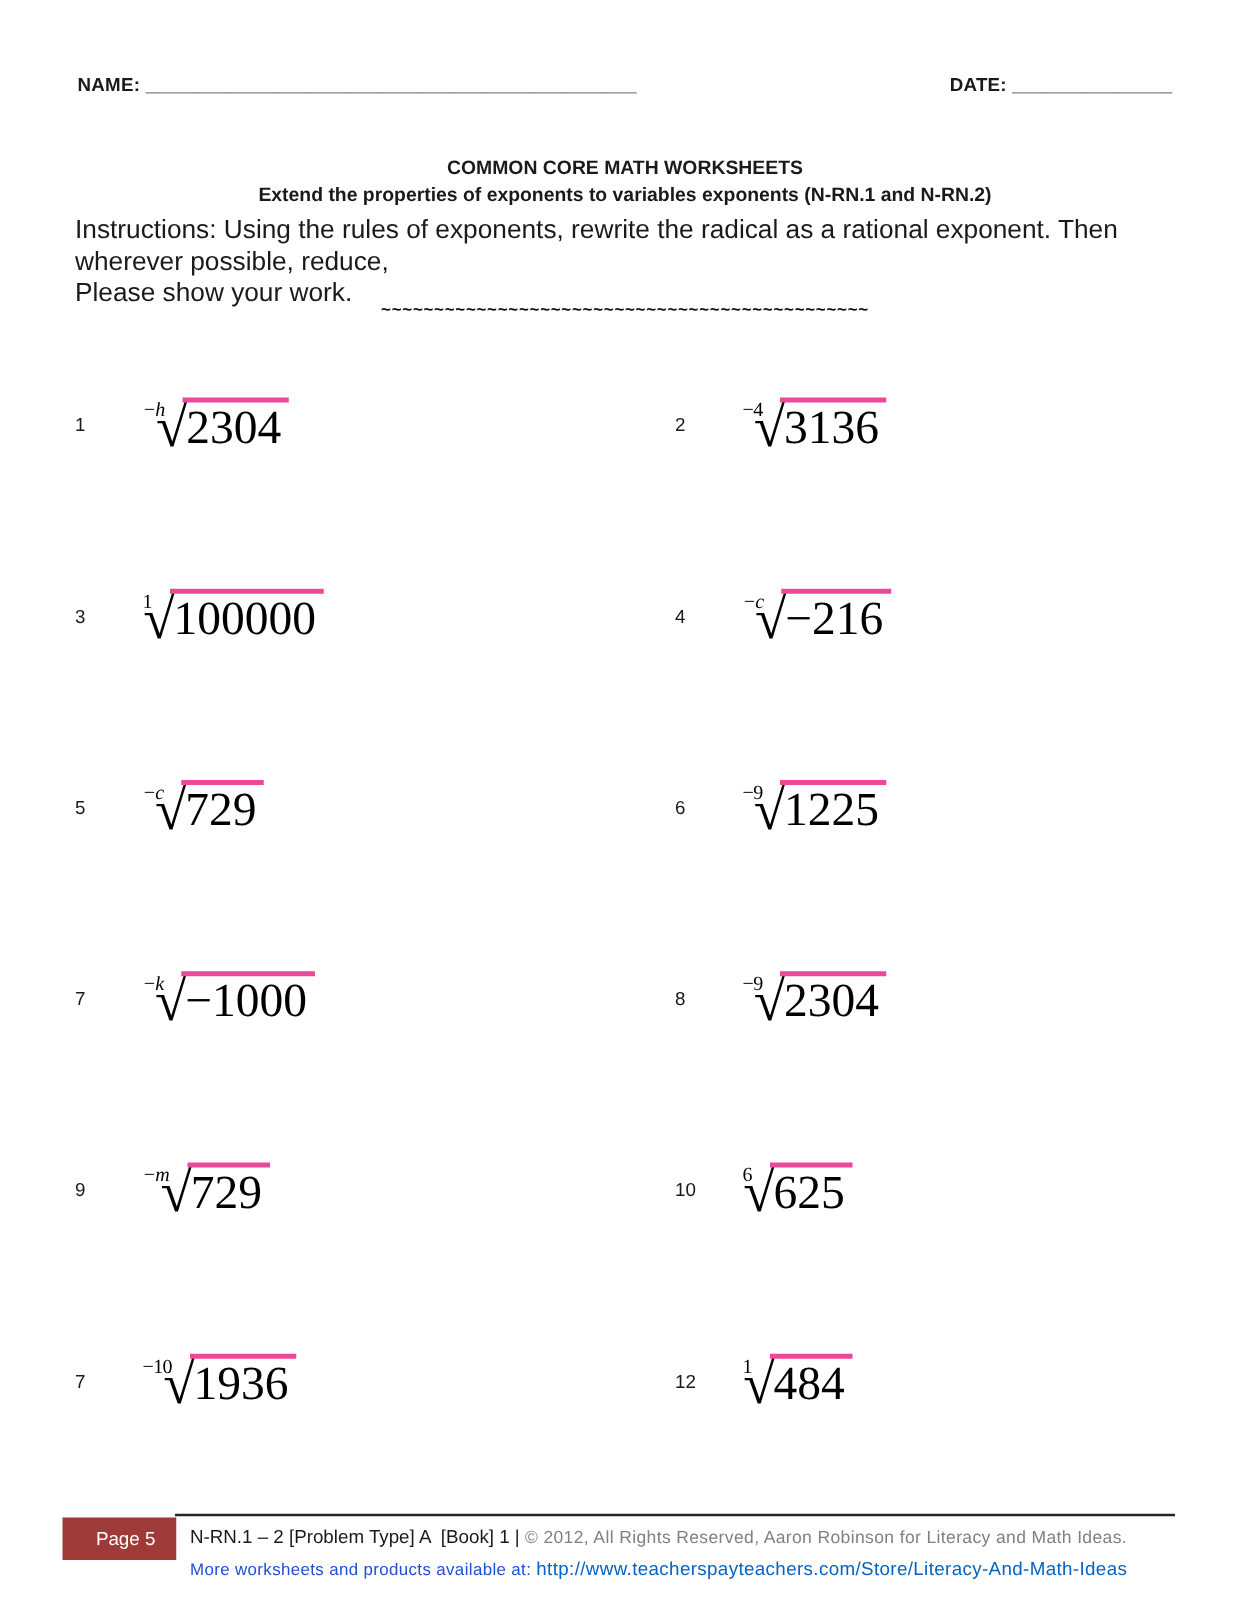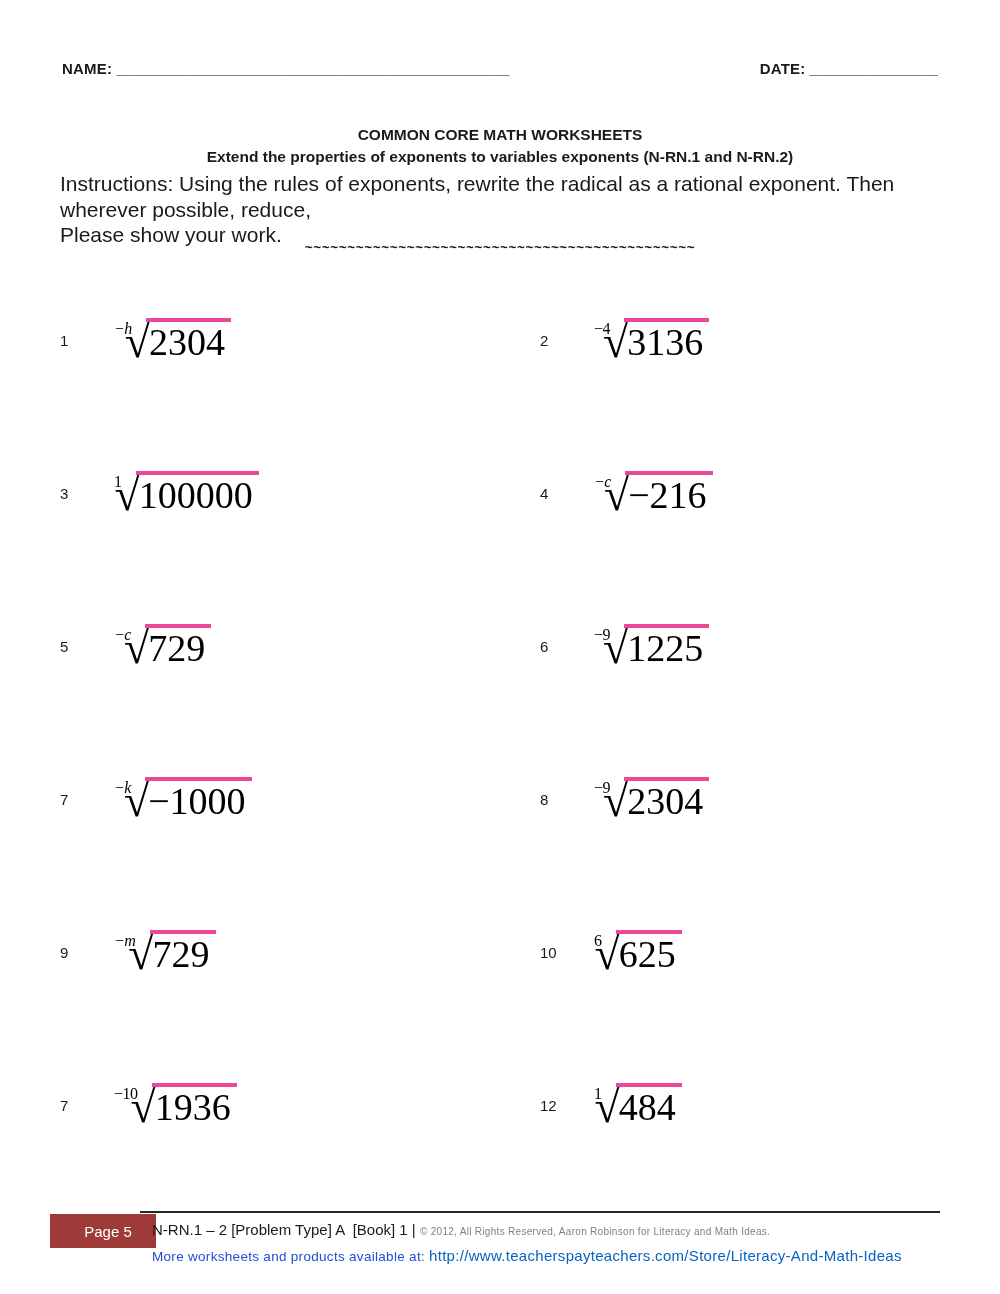--- a/index.html
+++ b/index.html
@@ -60,29 +60,29 @@
     border-top:4px solid #ec4899;
     padding:1px 6px 2px 3px; margin-left:-4px;
   }
 
   
   .footer-rule {
     position:absolute; left:140px; right:60px; top:1211px;
     border-top:2px solid #262626; height:0;
   }
   .page-badge {
-    position:absolute; left:50px; top:1214px; width:106px; height:34px;
+    position:absolute; left:50px; top:1214px; width:91px; height:34px;
     background:var(--badge, #9e3b39); color:#fff; font-size:15px;
     display:flex; align-items:center; justify-content:center;
     padding-left:10px; box-sizing:border-box;
   }
   .footer-text { position:absolute; left:152px; top:1221px; right:40px; }
   .footer-line1 { white-space:nowrap; }
   .doc-id { font-size:15px; color:#1a1a1a; white-space:pre;margin-top:15px; }
-  .copyright { font-size:10px; color:#808080; letter-spacing:0.3px; }
+  .copyright { font-size:14px; color:#808080; letter-spacing:0.3px; }
   .footer-line2 { margin-top:8px; white-space:nowrap; }
   .more-text { font-size:13.5px; color:#1d4ed8; letter-spacing:0.3px; }
   .store-link {
     font-size:15px; color:var(--link, #0563c1);
     letter-spacing:0.3px; cursor:pointer;
   }
 </style>
 </head>
 <body style="--badge: #9e3b39; --link: #0563c1;">
 

